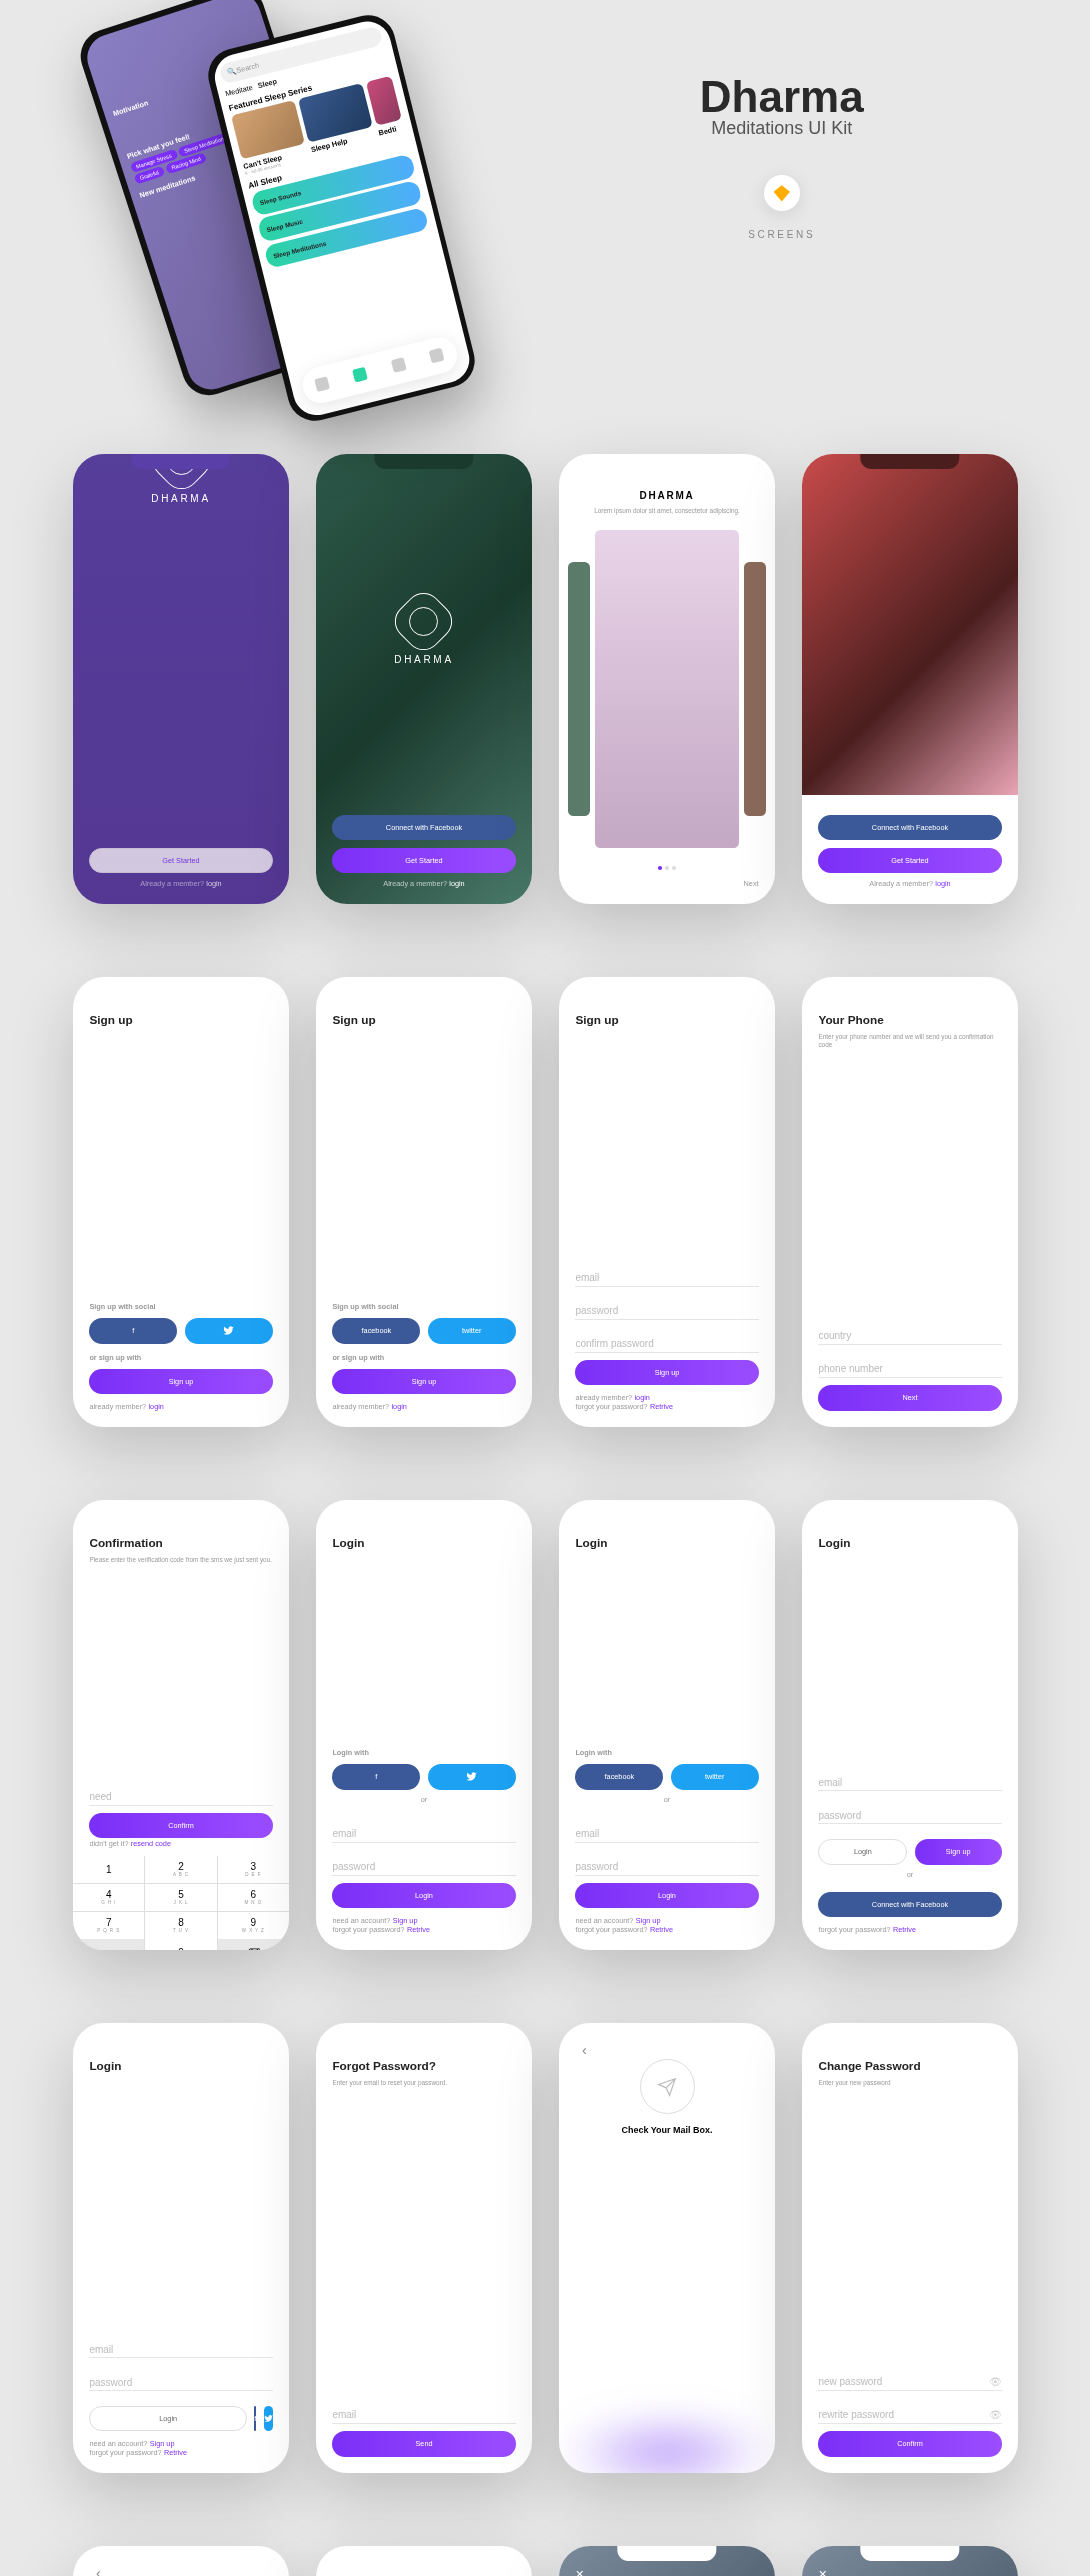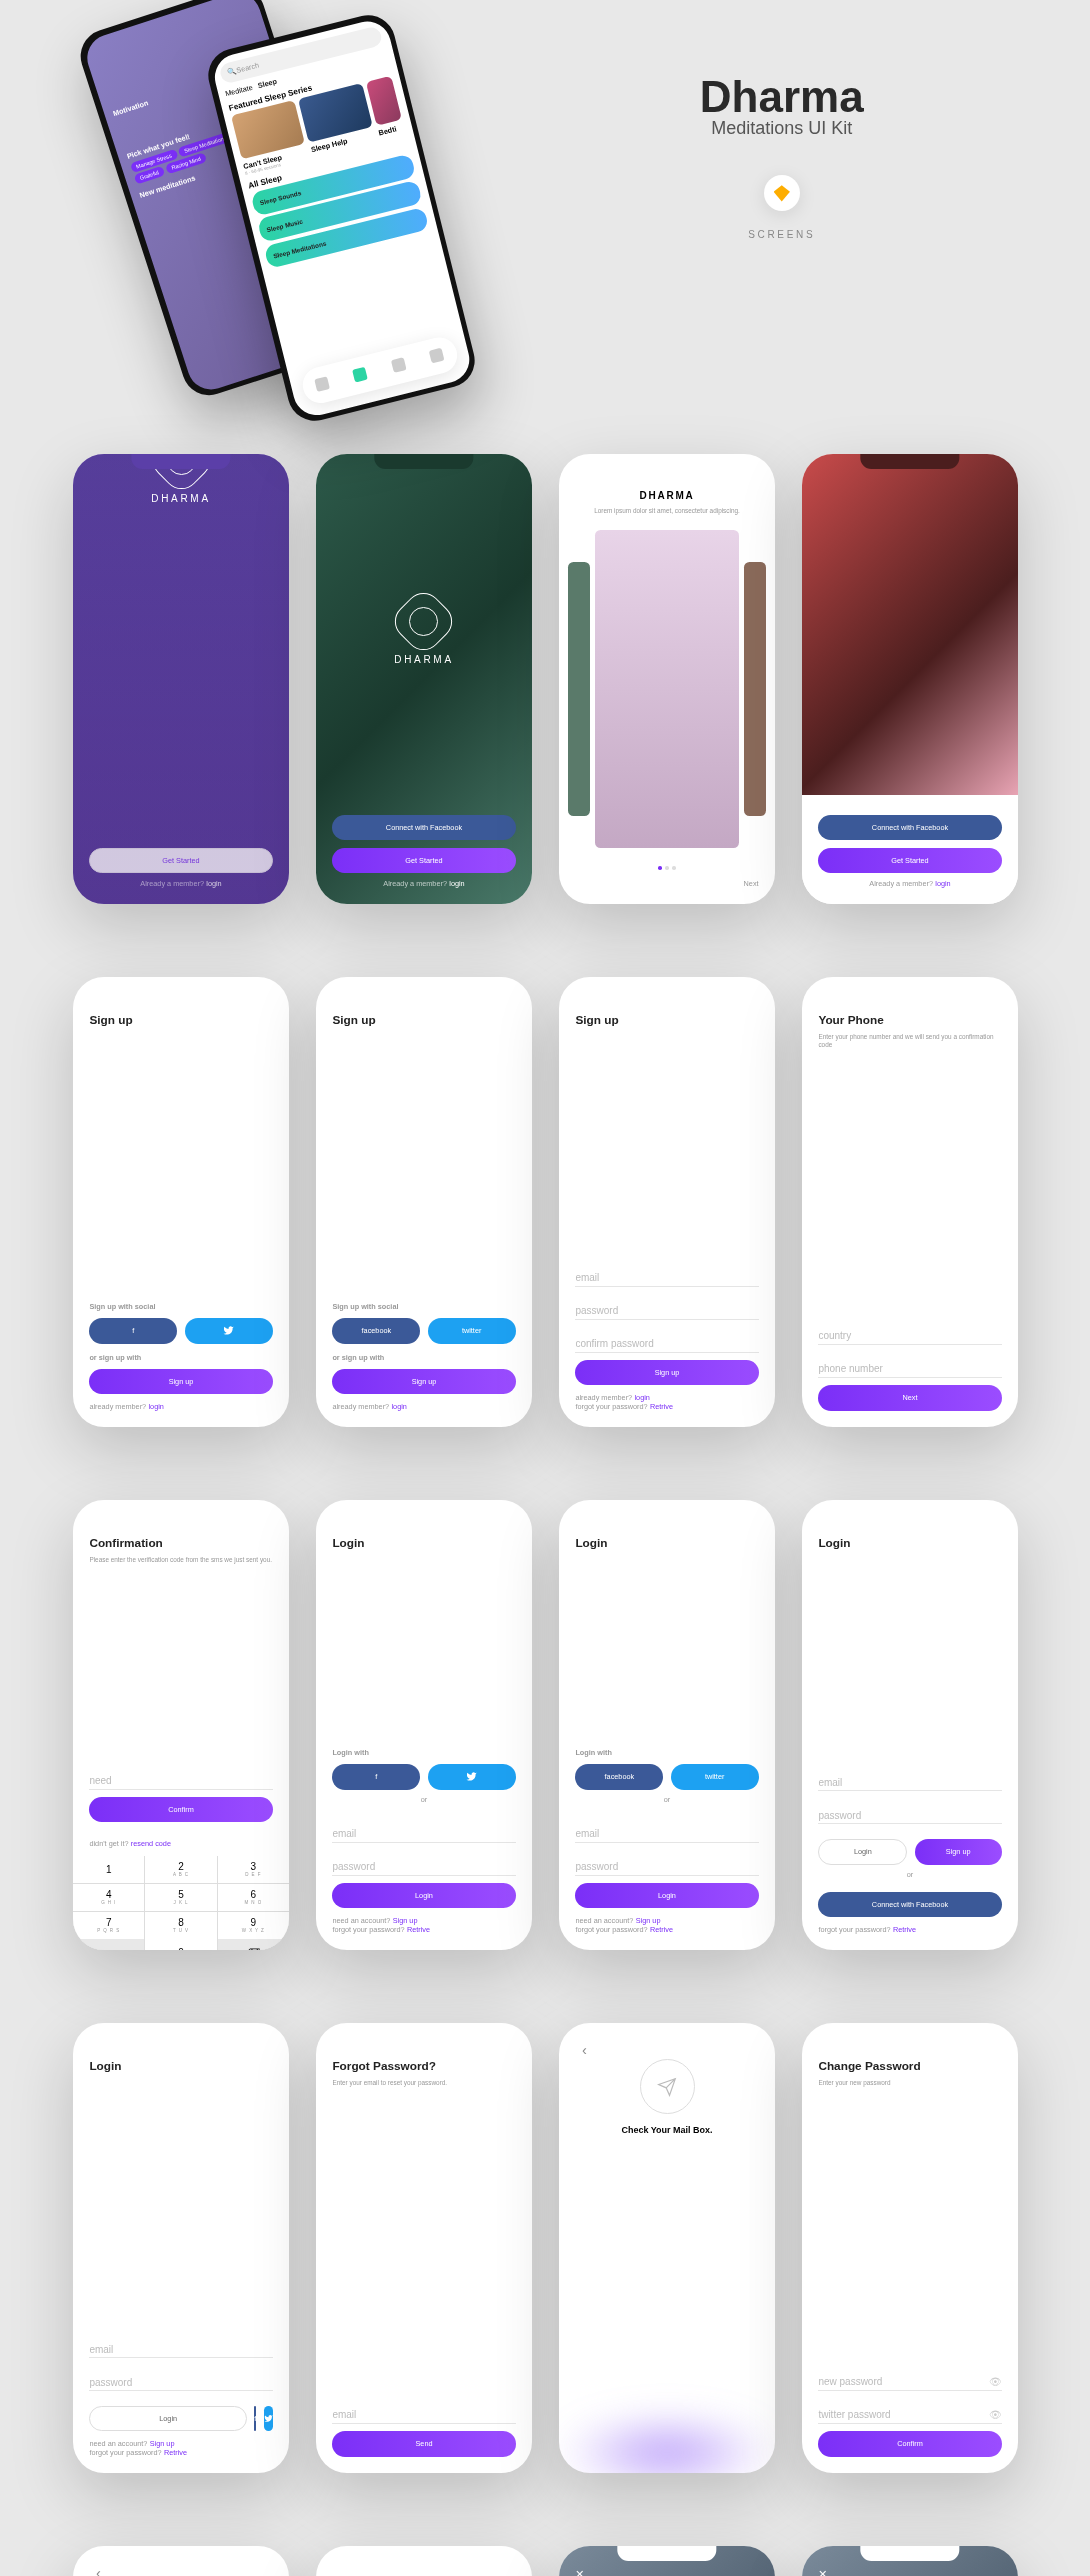--- a/index.html
+++ b/index.html
@@ -261,21 +261,21 @@
 
 <div class="grid">
   <div class="phone">
       <div class="notch"></div>
     <div class="screen" style="padding-bottom:0">
       <div class="h1">Confirmation</div>
       <div class="sub">Please enter the verification code from the sms we just sent you.</div>
       <div class="spacer"></div>
       <div class="field">need</div>
       <div class="btn btn-purple">Confirm</div>
-      <div style="margin-top:17px"><span class="muted">didn't get it?</span> <span class="link">resend code</span></div>
+      <div style="margin-top:1px"><span class="muted">didn't get it?</span> <span class="link">resend code</span></div>
       <div class="keypad">
         <div class="key">
             <span>1</span>
             <small></small>
           </div>
         <div class="key">
             <span>2</span>
             <small>A B C</small>
           </div>
         <div class="key">
@@ -421,21 +421,21 @@
       <div class="notch"></div>
     <div class="screen">
       <div class="h1">Change Password</div>
       <div class="sub">Enter your new password</div>
       <div class="spacer"></div>
       <div class="field">
           <span>new password</span>
           <span style="margin-left:auto;color:#ccc">👁</span>
         </div>
       <div class="field">
-          <span>twitter password</span>
+          <span>rewrite password</span>
           <span style="margin-left:auto;color:#ccc">👁</span>
         </div>
       <div class="btn btn-purple">Confirm</div>
     </div>
   </div>
 </div>
 
 <div class="grid">
   <div class="phone">
       <div class="notch"></div>

